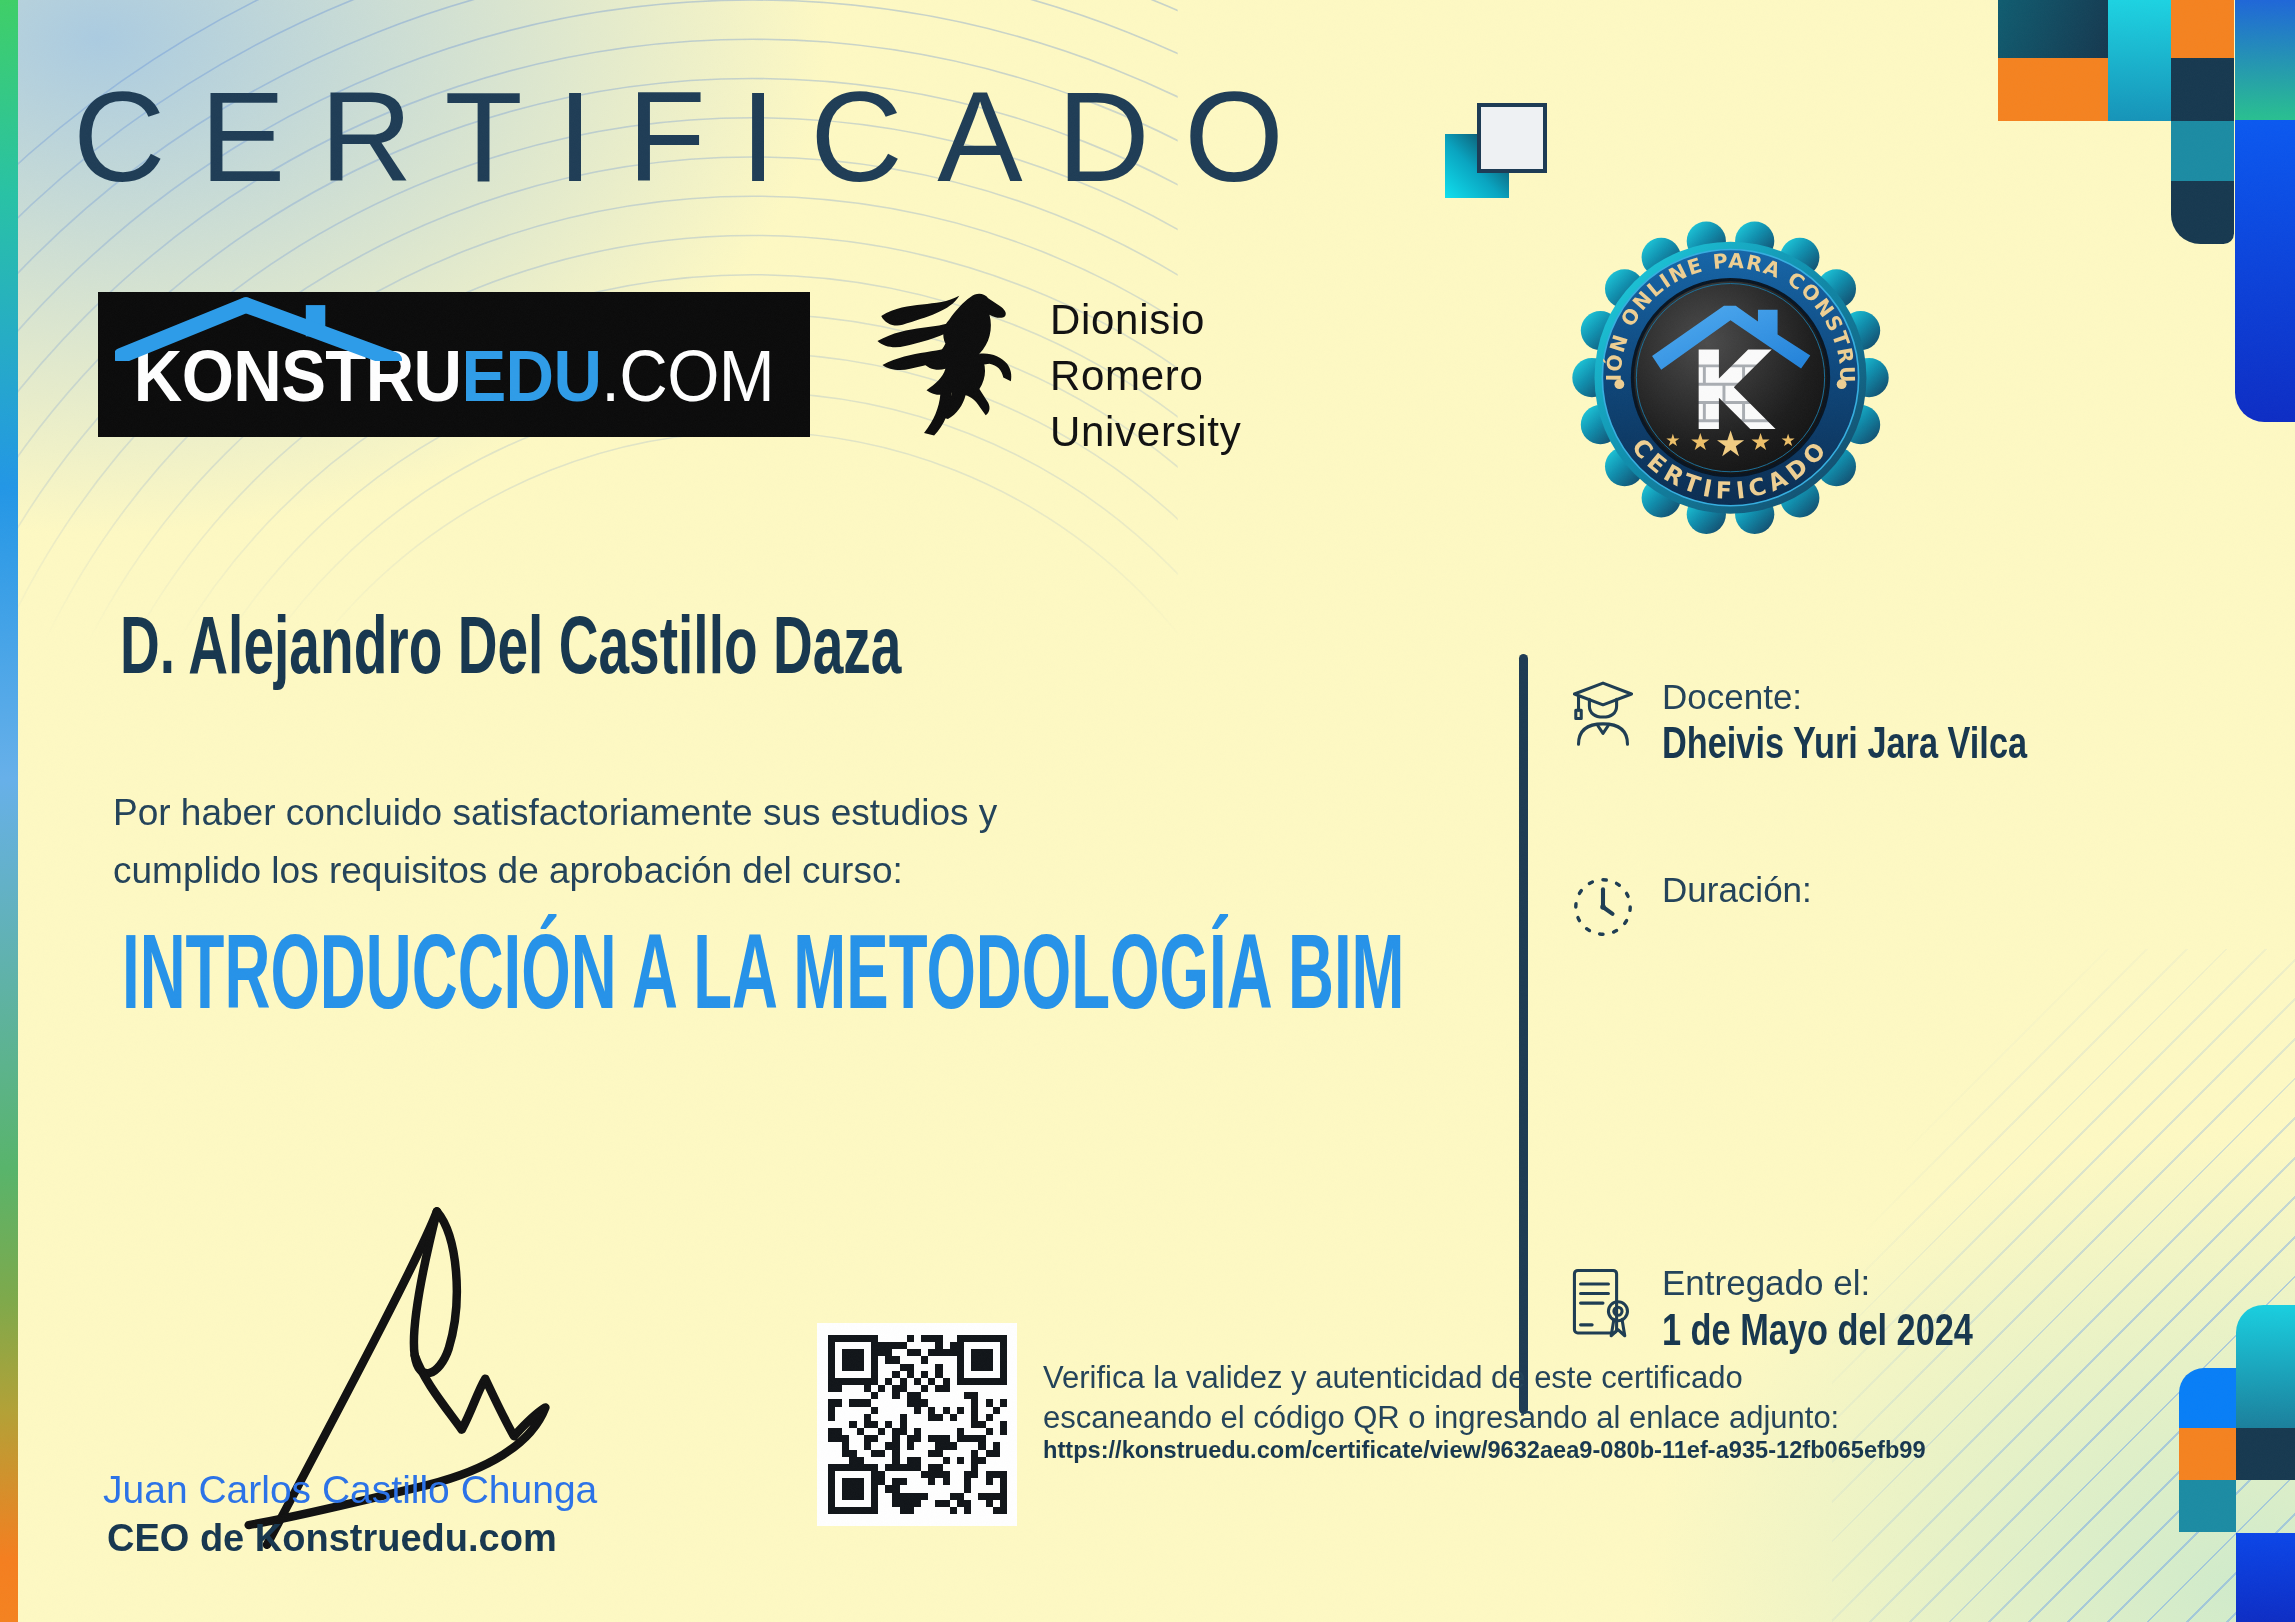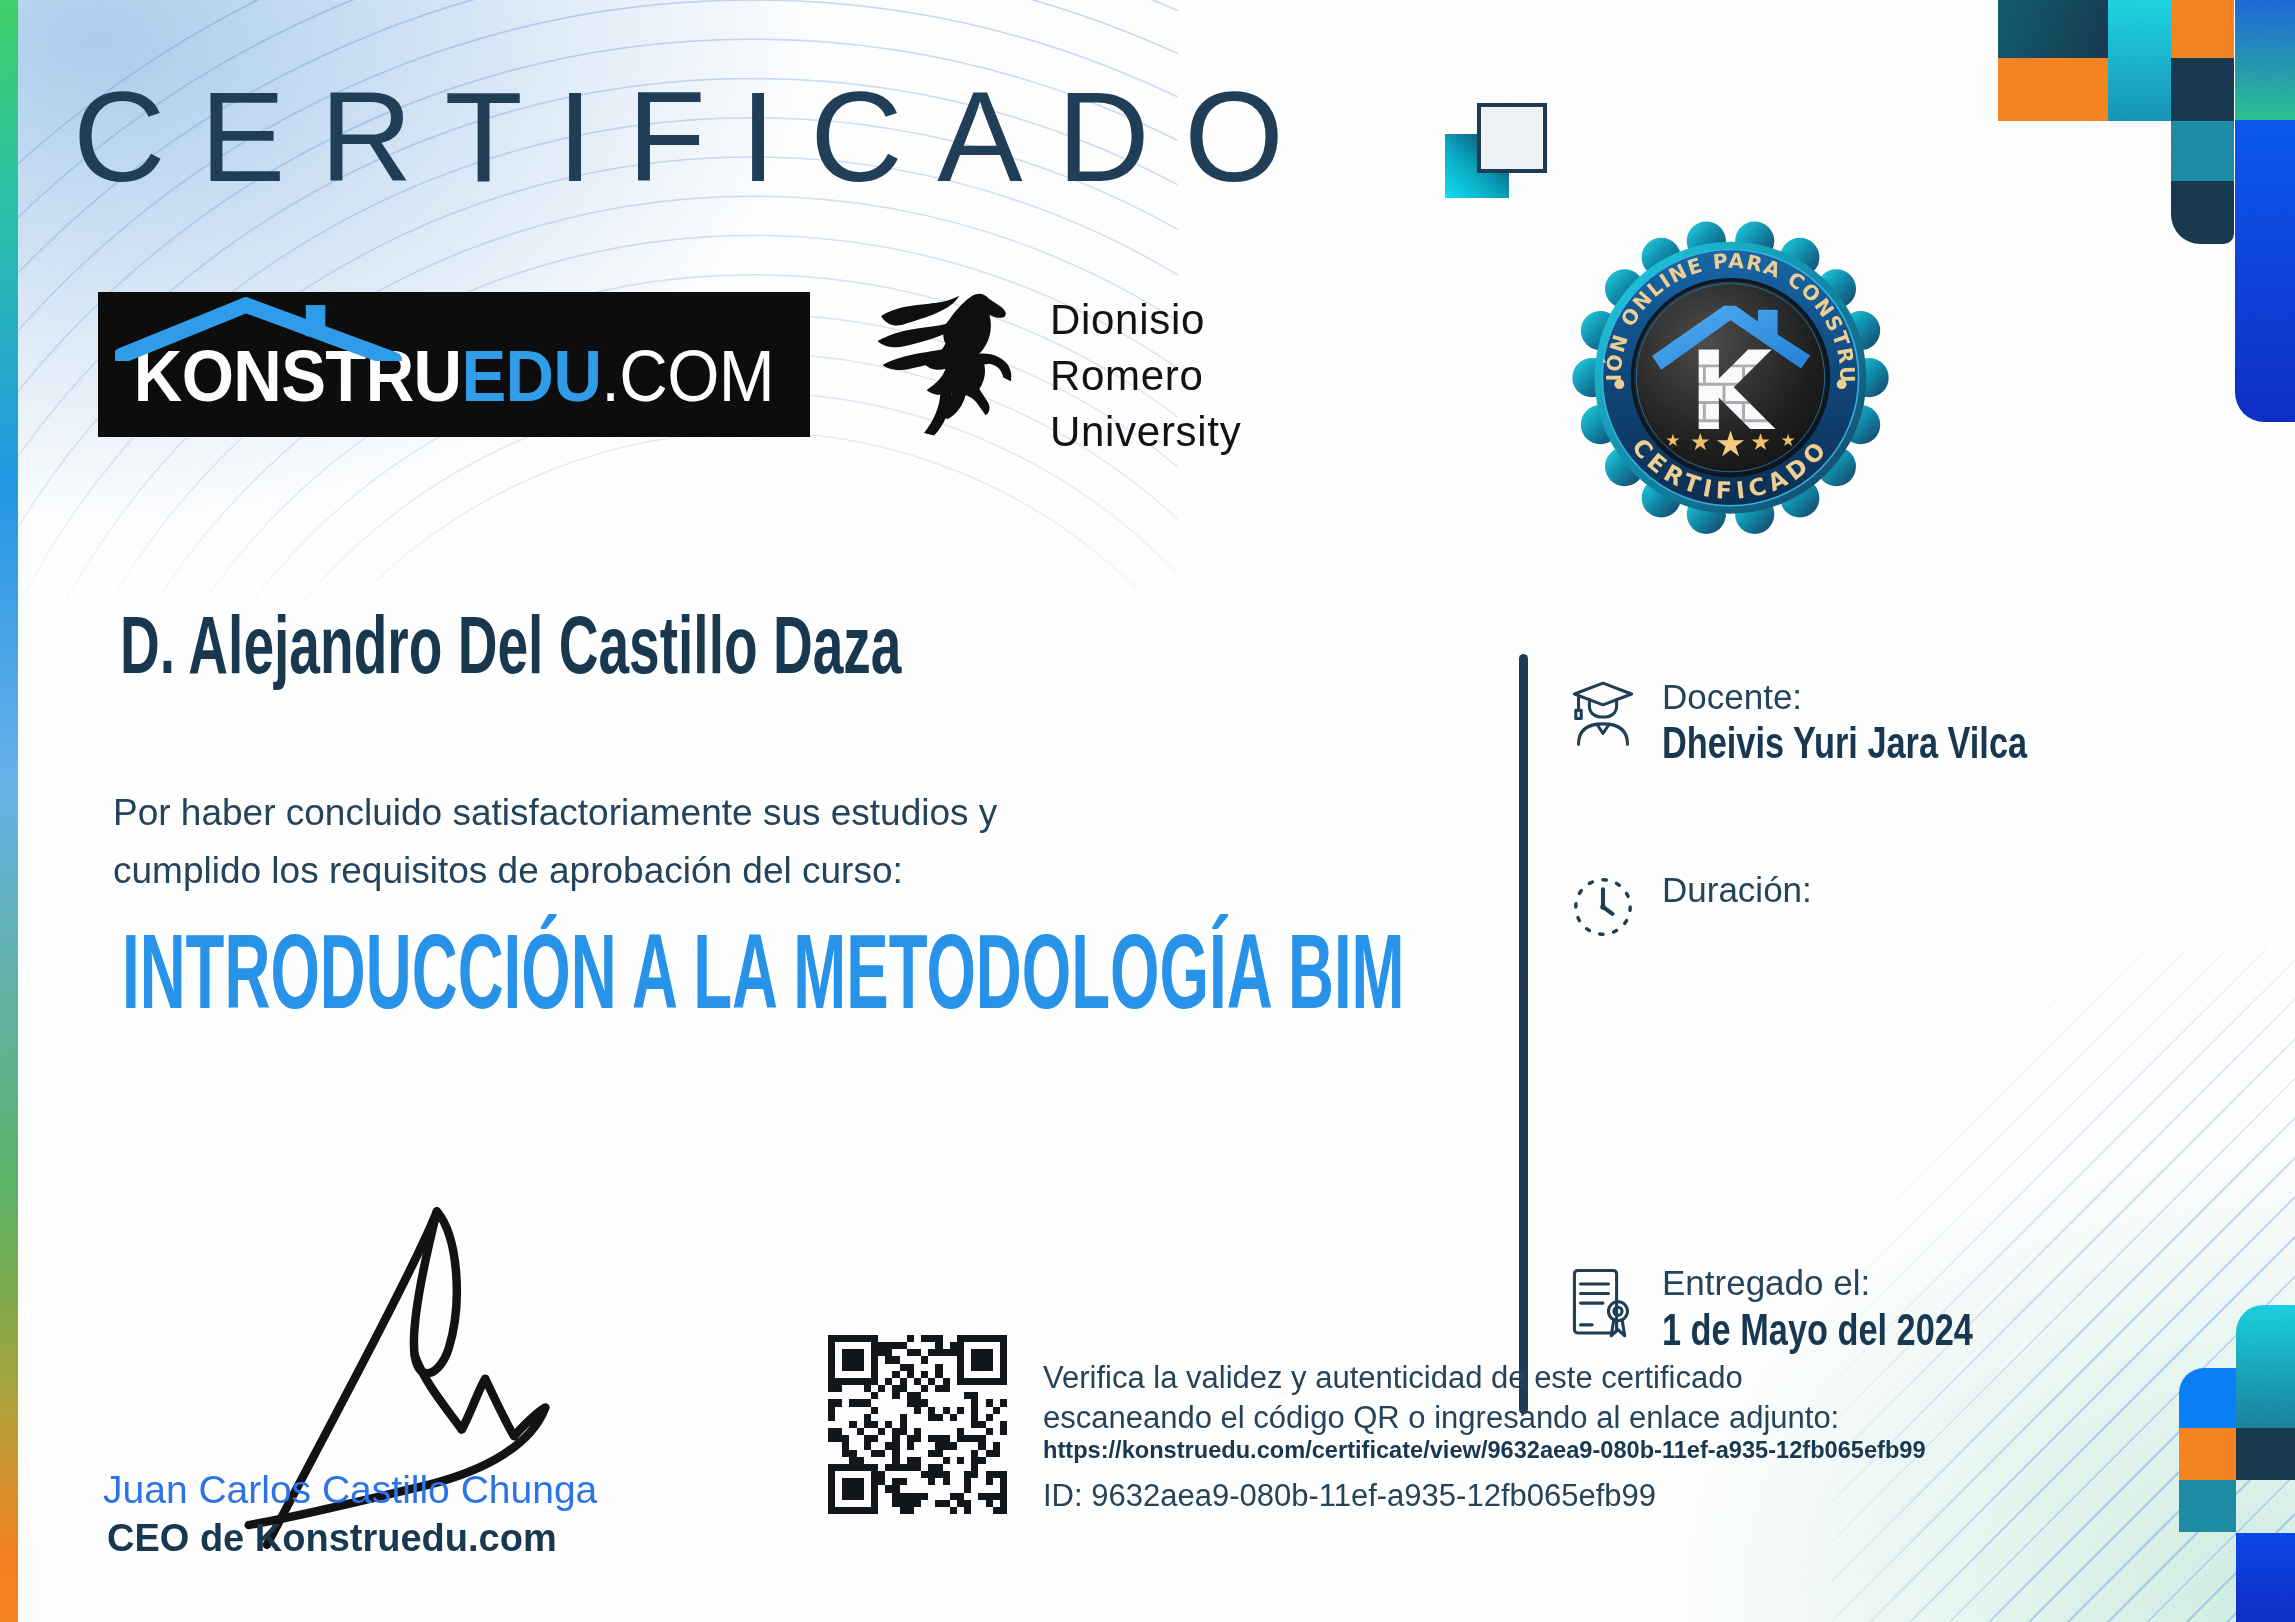--- a/index.html
+++ b/index.html
@@ -1,18 +1,18 @@
 <!DOCTYPE html>
 <html style="--navy: #1e3c55; --ink: #16364e; --accent-blue: #2592e9; --logo-blue: #2e9ce8; --signer-blue: #2a72e8; --gold: #eecf92; --orange: #f5821f; --teal: #1b8ba3; --royal: #0c2cc4; --bright-blue: #077ef7;font-size:10.5px"><head>
 <meta charset="utf-8">
 <title>Certificado</title>
 <style>
   html,body{margin:0;padding:0;}
   body{font-family:"Liberation Sans", sans-serif; background:#dfe3e6;}
-  #canvas{position:relative; width:2295px; height:1623px; overflow:hidden; background:#ffffff;}
+  #canvas{position:relative; width:2295px; height:1623px; overflow:hidden; background:#fef9c3;}
   .abs{position:absolute;}
   .tint{position:absolute; inset:0; pointer-events:none;}
   #tint-topleft{background:radial-gradient(1014px 687px at 98px 39px, rgba(150,192,232,.80), rgba(150,192,232,0) 72%);}
   #tint-bottomright{background:radial-gradient(818px 622px at 2238px 1584px, rgba(178,226,208,.60), rgba(178,226,208,0) 72%);}
   #diag-lines{left:1832px; top:949px; width:463px; height:674px;
     background:repeating-linear-gradient(135deg, rgba(104,158,235,0) 0 26px, rgba(104,158,235,.45) 26px 28px);
     -webkit-mask:radial-gradient(at 100% 100%, #000 35%, transparent 78%);
             mask:radial-gradient(at 100% 100%, #000 35%, transparent 78%);}
   .tile{position:absolute;}
   #left-strip{left:0; top:0; width:17.7px; height:1623px;
@@ -574,21 +574,20 @@
         <rect x="132" y="288" width="12" height="12"></rect>
         <rect x="204" y="288" width="12" height="12"></rect>
         <rect x="228" y="288" width="12" height="12"></rect>
         <rect x="276" y="288" width="12" height="12"></rect>
         <rect x="288" y="288" width="12" height="12"></rect>
       </svg>
   </div>
   <div class="abs" id="verif-line1">Verifica la validez y autenticidad de este certificado</div>
   <div class="abs" id="verif-line2">escaneando el código QR o ingresando al enlace adjunto:</div>
   <a class="abs" id="verif-url" href="#">https://konstruedu.com/certificate/view/9632aea9-080b-11ef-a935-12fb065efb99</a>
-  <div class="abs" id="verif-id">ID: 9632aea9-080b-11ef-a935-12fb065efb99</div>
 
   <svg class="abs" style="left:0;top:0;pointer-events:none;" width="2295" height="1623" viewBox="0 0 3508 2480">
     <defs>
         <filter id="noiseF">
           <feTurbulence type="fractalNoise" baseFrequency="0.9" numOctaves="2" stitchTiles="stitch"></feTurbulence>
           <feColorMatrix type="matrix" values="0 0 0 0 0.45 0 0 0 0 0.48 0 0 0 0 0.52 0 0 0 0.5 0"></feColorMatrix>
         </filter>
       </defs>
     <rect width="3508" height="2480" filter="url(#noiseF)" opacity="0.07"></rect>
   </svg>

